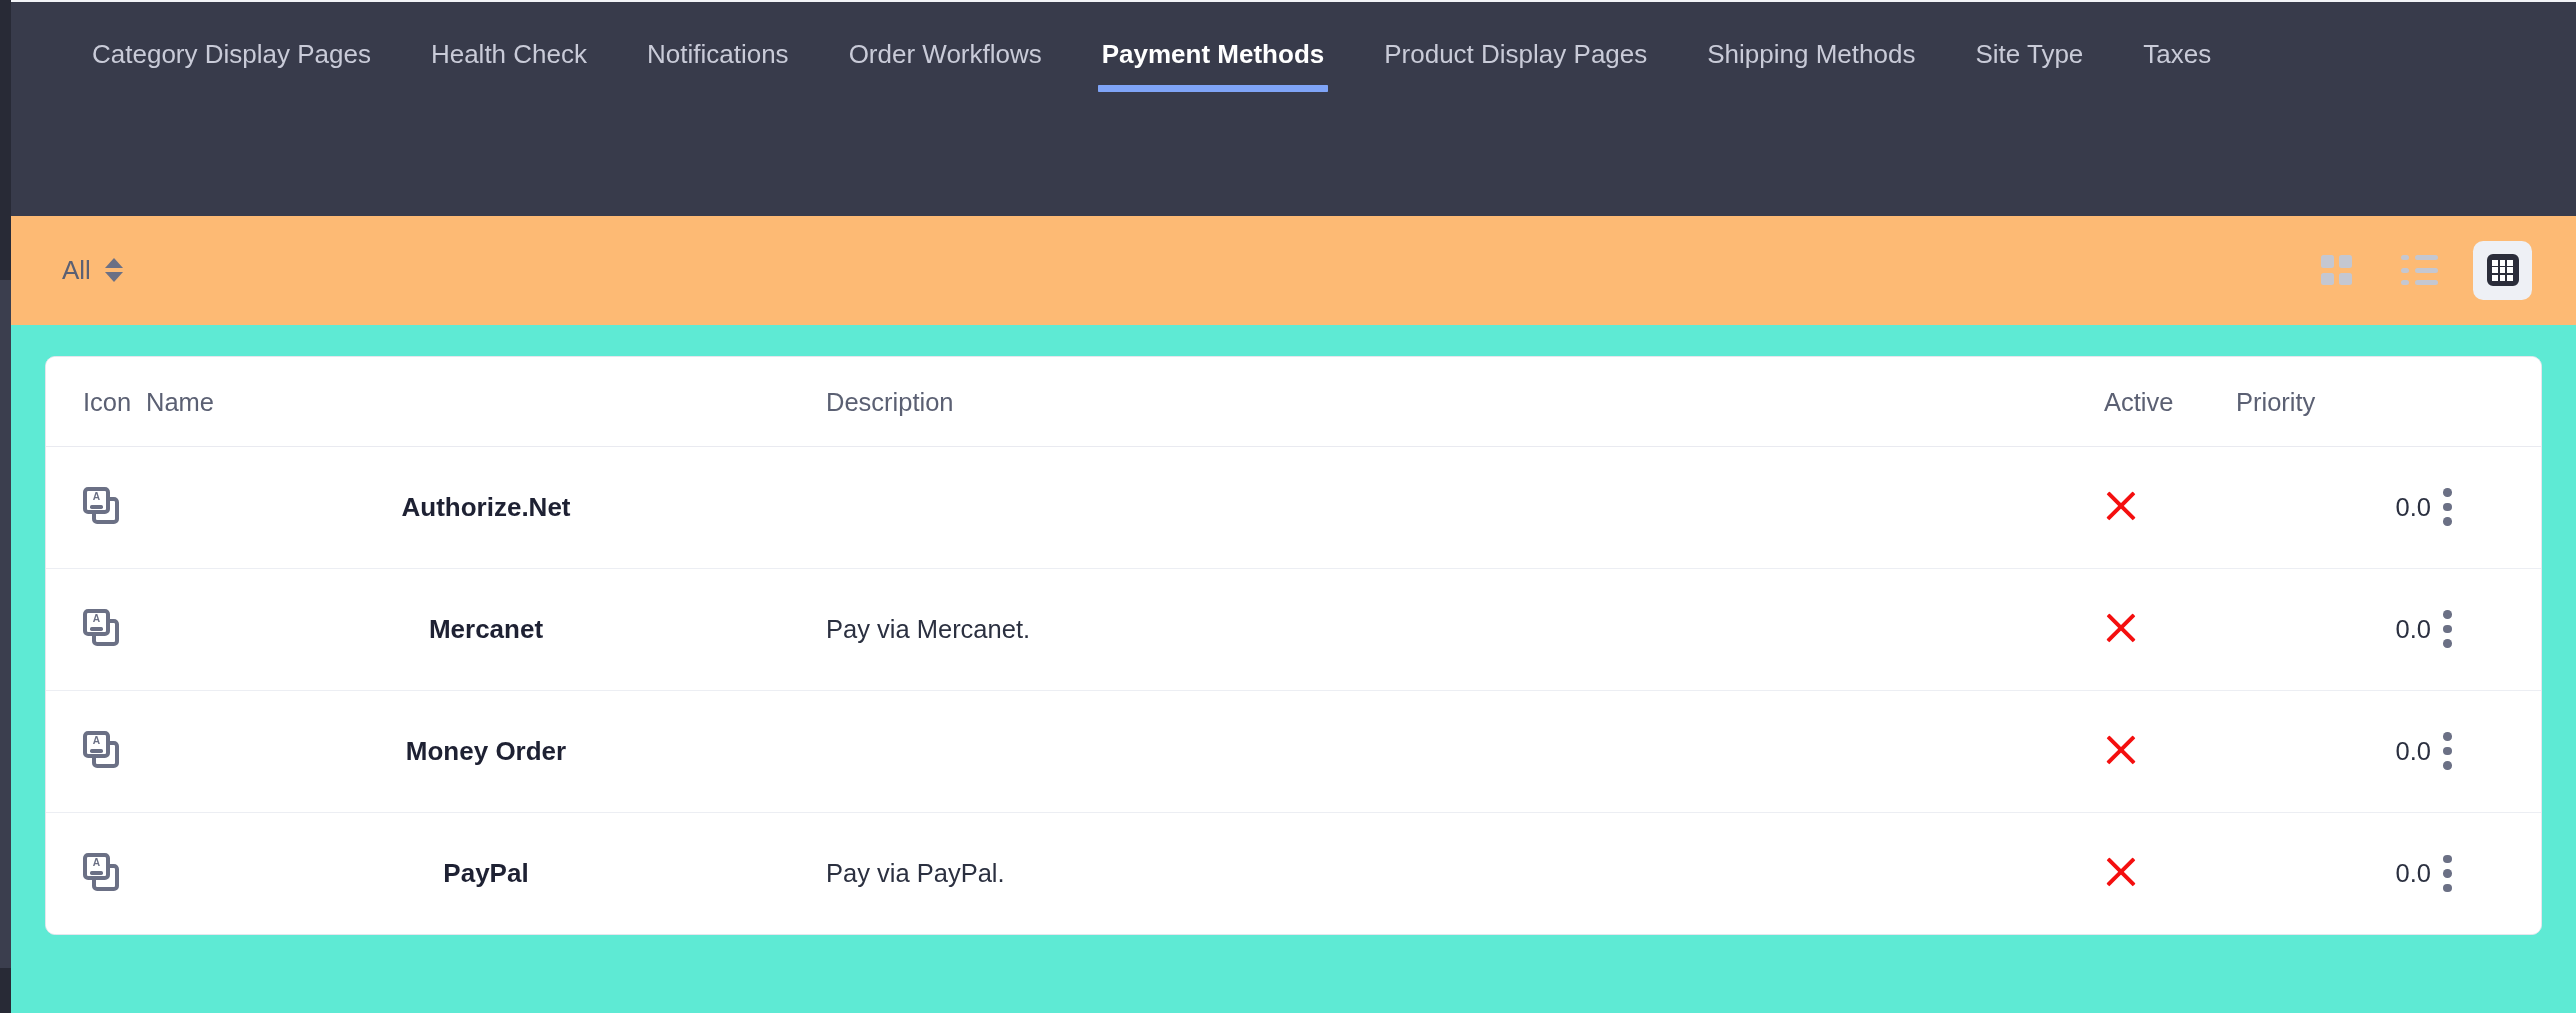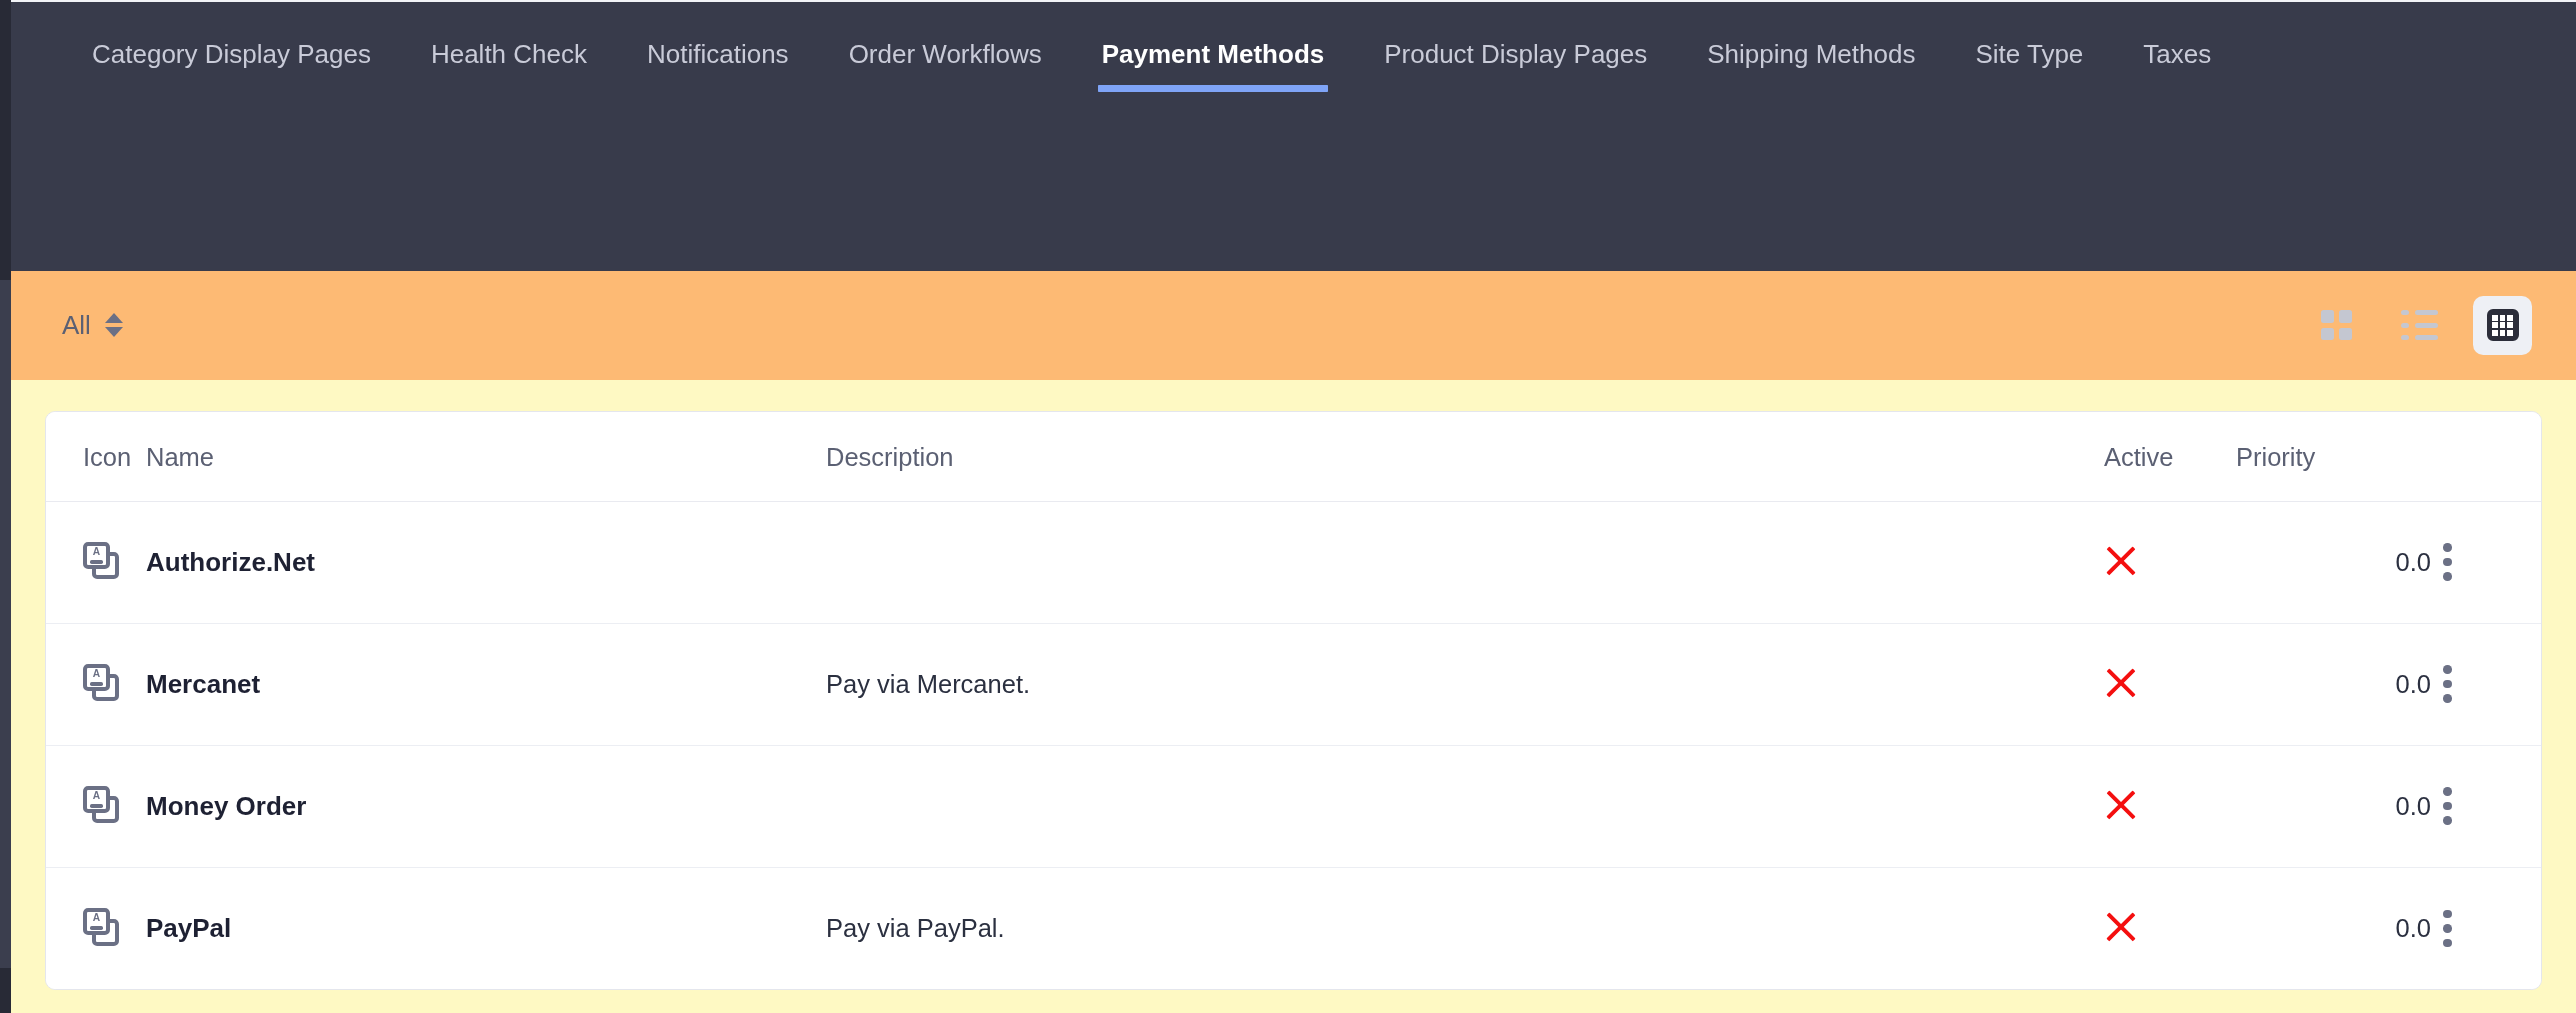--- a/index.html
+++ b/index.html
@@ -69,21 +69,21 @@
     flex: 0 0 auto;
     position: relative;
   }
   .topnav-hairline {
     height: 1.7px;
     background: #f2f3f7;
     width: 100%;
   }
   .topnav-inner {
     padding: 18.7px 0 0 0;
-    height: 269px;
+    height: 214px;
   }
   .tab-row {
     display: flex;
     align-items: flex-start;
     flex-wrap: wrap;
     padding-left: 51px;
   }
   .tab {
     position: relative;
     font-size: 26px;
@@ -183,21 +183,21 @@
     grid-template-rows: repeat(3, 1fr);
     gap: 1.7px;
     background: #2b2d3a;
     padding: 1.7px;
   }
   .ico-table span { background: #ffffff; display: block; }
 
   
   .main {
     flex: 1 1 auto;
-    background: #fef9c3;
+    background: #5eead4;
     padding: 31px 34px 0 34px;
     overflow: hidden;
   }
   .card {
     background: #ffffff;
     border: 0.8px solid #e4e6ed;
     border-radius: 10.2px;
     overflow: hidden;
   }
 
@@ -215,21 +215,21 @@
   table.data td {
     padding: 0;
     border-bottom: 1.7px solid #eceef3;
     background: #fff;
     height: 122px;
     vertical-align: middle;
   }
   table.data tr:last-child td { border-bottom: none; }
 
   .c-icon   { width: 100px; padding-left: 37px !important; }
-  .c-name   { width: 680px; }
+  .c-name   { width: 680px; text-align: center; }
   .c-desc   { width: auto; }
   .c-active { width: 132px; }
   .c-prio   { width: 195px; margin-top: 28px; }
   .c-menu   { width: 110px; }
 
   th.c-active, td.c-active { text-align: left; }
   th.c-prio,  td.c-prio  { text-align: right; }
 
   .row-icon {
     width: 37px; height: 37px;

